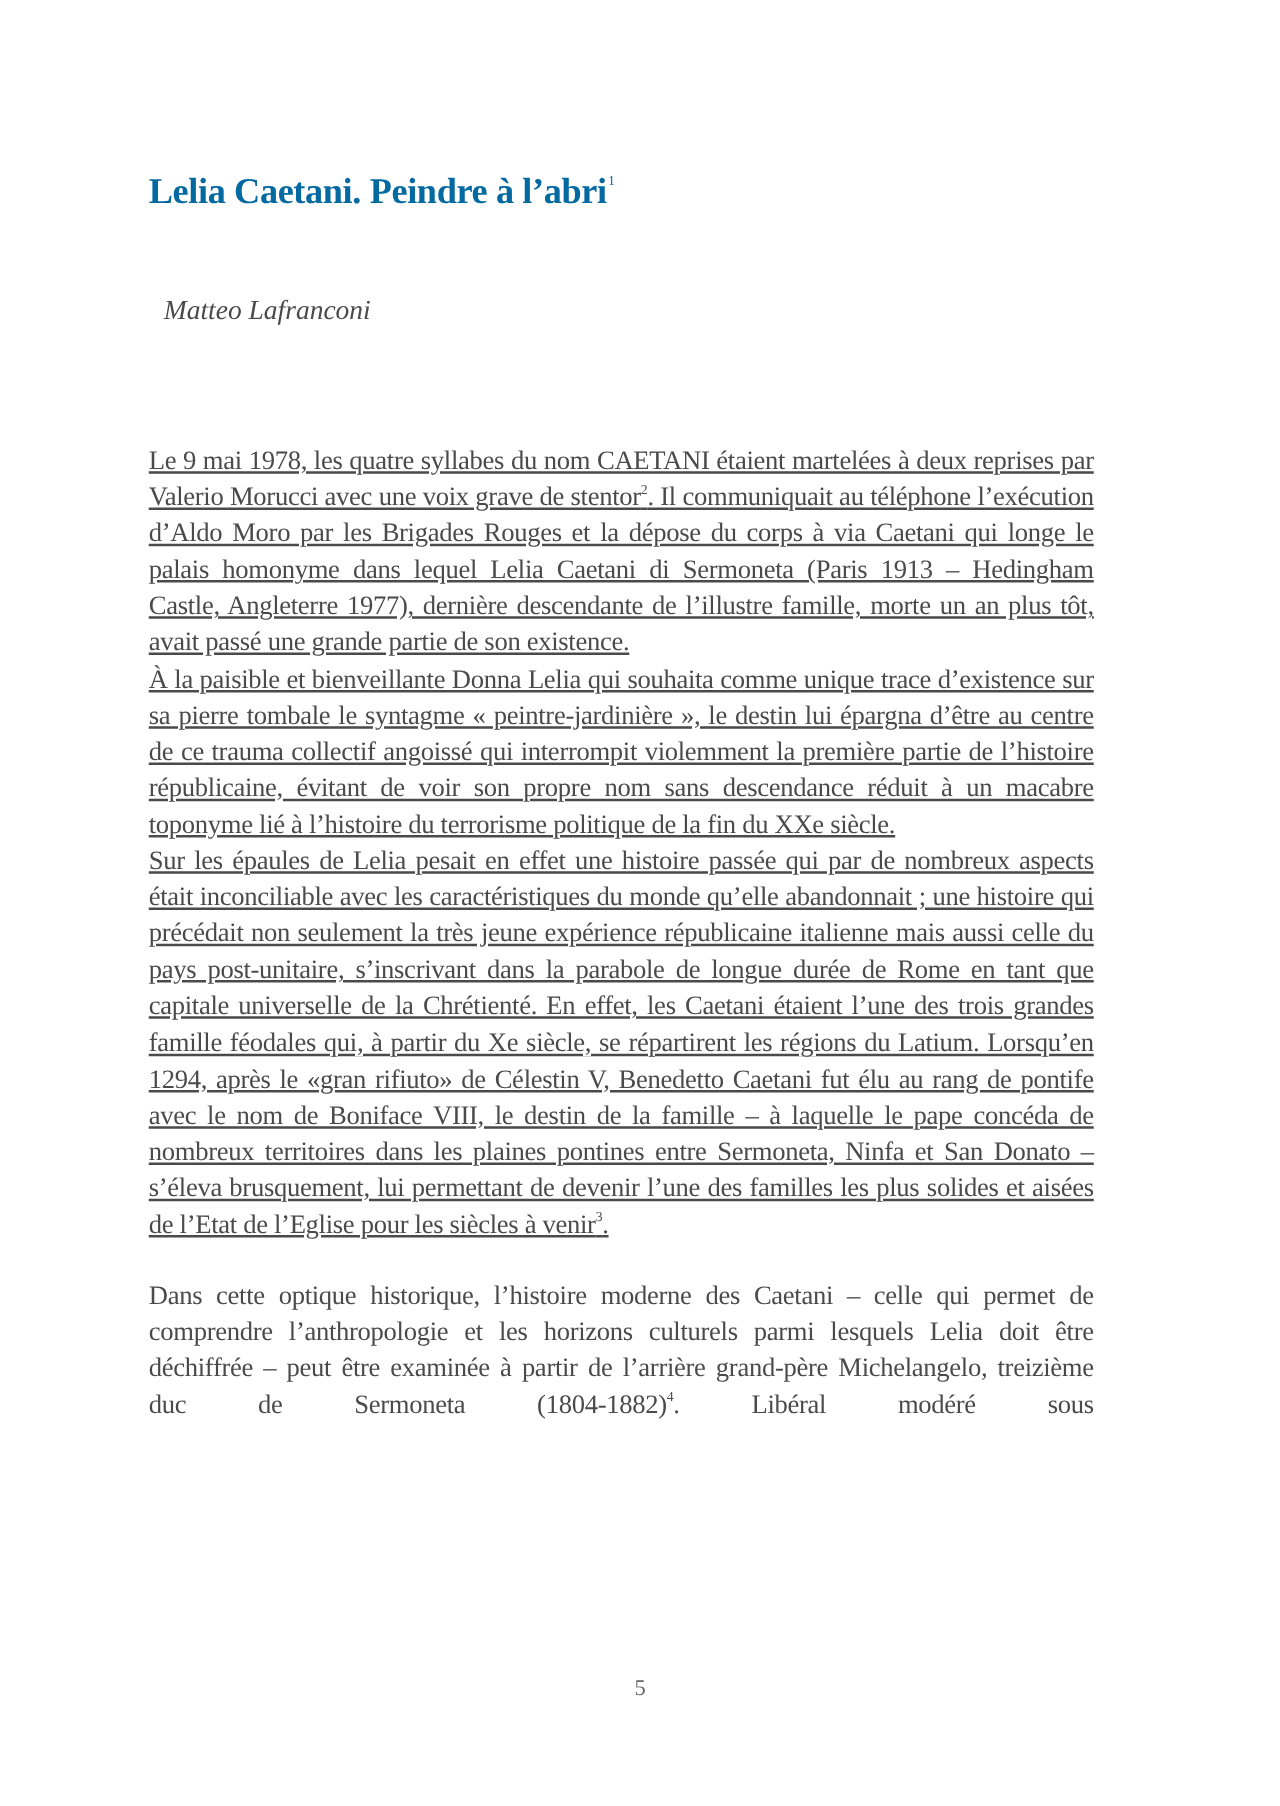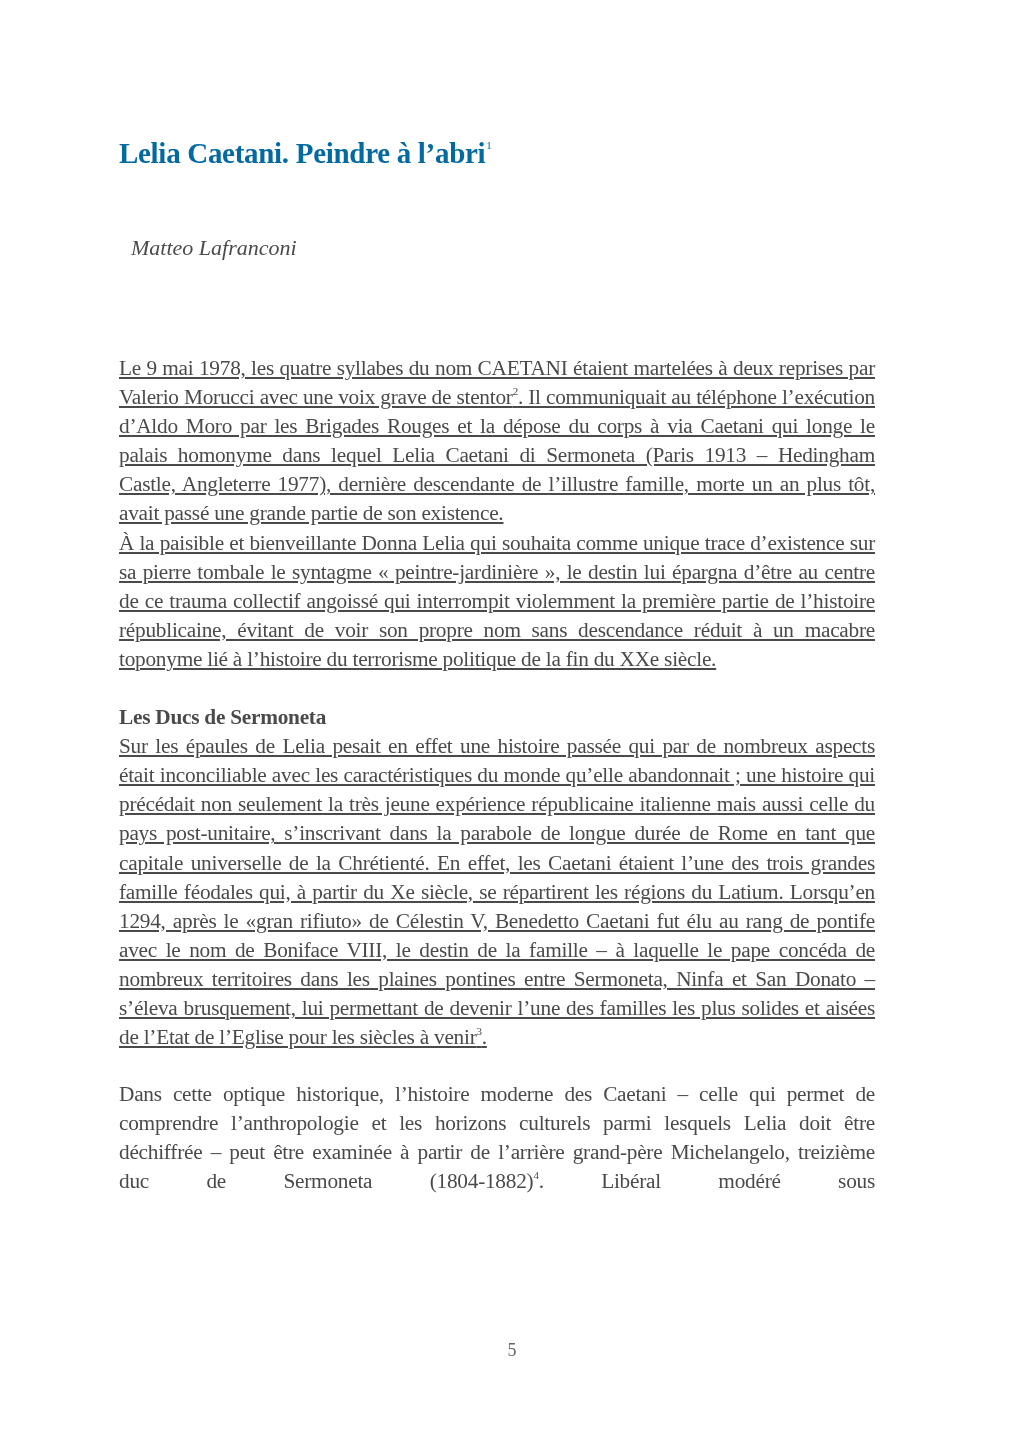--- a/index.html
+++ b/index.html
@@ -43,21 +43,20 @@
 <div class="page">
   <h1 class="title"><span>Lelia Caetani. Peindre à l’abri</span><sup>1</sup></h1>
 
   <p class="author">Matteo Lafranconi</p>
 
   <div class="body-text">
     <p class="last-line"><span>Le 9 mai 1978, les quatre syllabes du nom CAETANI étaient martelées à deux reprises par Valerio Morucci avec une voix grave de stentor</span><sup>2</sup><span>. Il communiquait au téléphone l’exécution d’Aldo Moro par les Brigades Rouges et la dépose du corps à via Caetani qui longe le palais homonyme dans lequel Lelia Caetani di Sermoneta (Paris 1913 – Hedingham Castle, Angleterre 1977), dernière descendante de l’illustre famille, morte un an plus tôt, avait passé une grande partie de son existence.</span></p>
 
     <p class="last-line">À la paisible et bienveillante Donna Lelia qui souhaita comme unique trace d’existence sur sa pierre tombale le syntagme « peintre-jardinière », le destin lui épargna d’être au centre de ce trauma collectif angoissé qui interrompit violemment la première partie de l’histoire républicaine, évitant de voir son propre nom sans descendance réduit à un macabre toponyme lié à l’histoire du terrorisme politique de la fin du XXe siècle.</p>
 
-    <h2 class="section-heading">Les Ducs de Sermoneta</h2>
 
     <p class="last-line"><span>Sur les épaules de Lelia pesait en effet une histoire passée qui par de nombreux aspects était inconciliable avec les caractéristiques du monde qu’elle abandonnait ; une histoire qui précédait non seulement la très jeune expérience républicaine italienne mais aussi celle du pays post-unitaire, s’inscrivant dans la parabole de longue durée de Rome en tant que capitale universelle de la Chrétienté. En effet, les Caetani étaient l’une des trois grandes famille féodales qui, à partir du Xe siècle, se répartirent les régions du Latium. Lorsqu’en 1294, après le «gran rifiuto» de Célestin V, Benedetto Caetani fut élu au rang de pontife avec le nom de Boniface VIII, le destin de la famille – à laquelle le pape concéda de nombreux territoires dans les plaines pontines entre Sermoneta, Ninfa et San Donato – s’éleva brusquement, lui permettant de devenir l’une des familles les plus solides et aisées de l’Etat de l’Eglise pour les siècles à venir</span><sup>3</sup><span>.</span></p>
 
     <p style="text-align-last: justify; margin-top: 28px;"><span>Dans cette optique historique, l’histoire moderne des Caetani – celle qui permet de comprendre l’anthropologie et les horizons culturels parmi lesquels Lelia doit être déchiffrée  – peut être examinée à partir de l’arrière grand-père Michelangelo, treizième duc de Sermoneta (1804-1882)</span><sup>4</sup><span>. Libéral modéré sous</span></p>
   </div>
 
   <div class="page-number">5</div>
 </div>
 
 </body></html>

